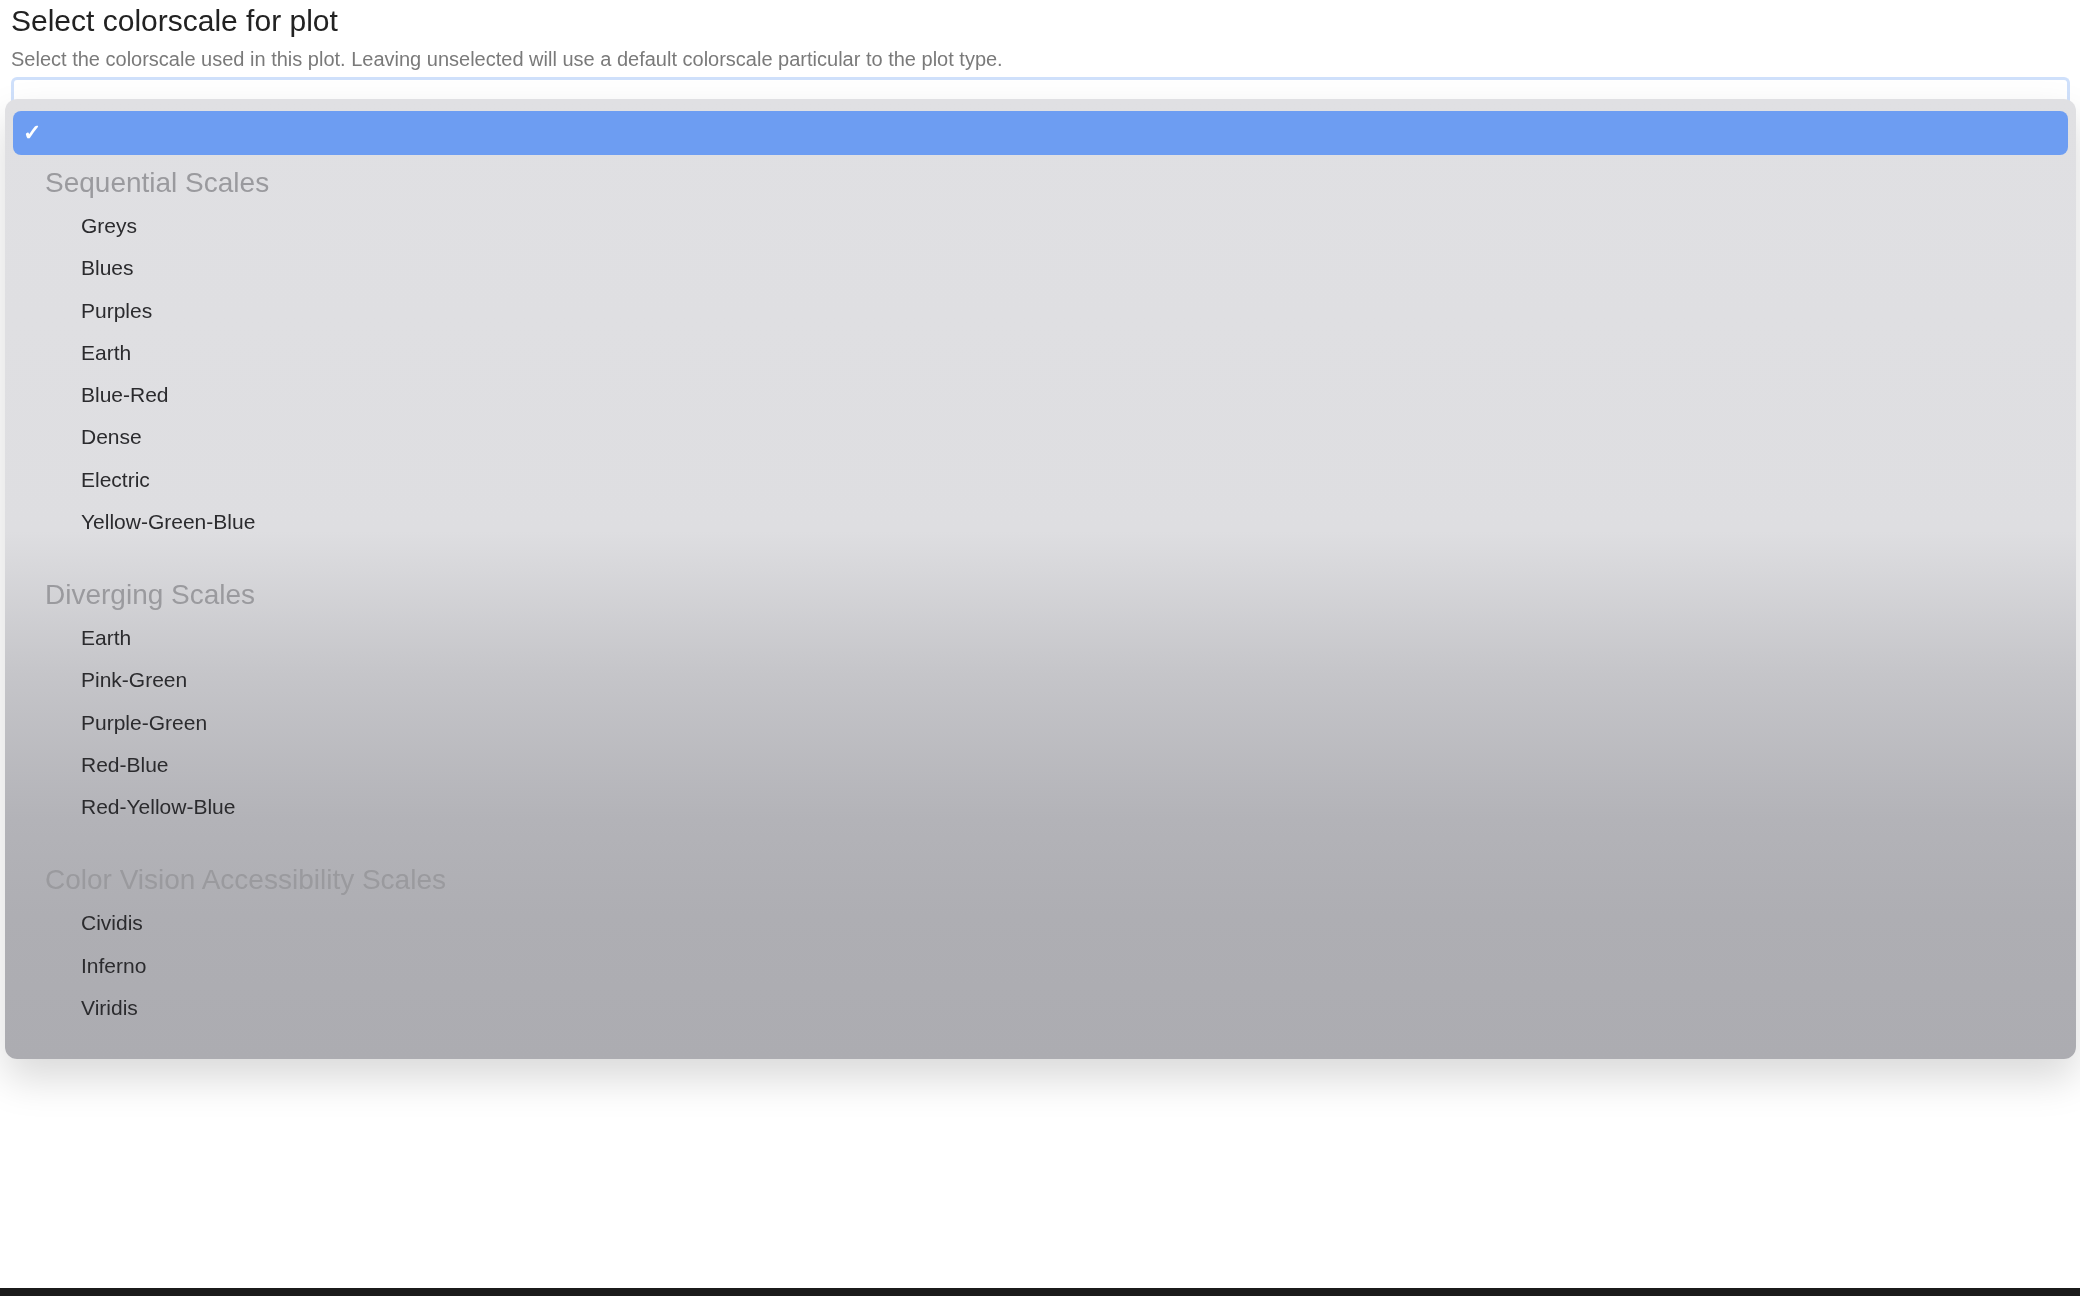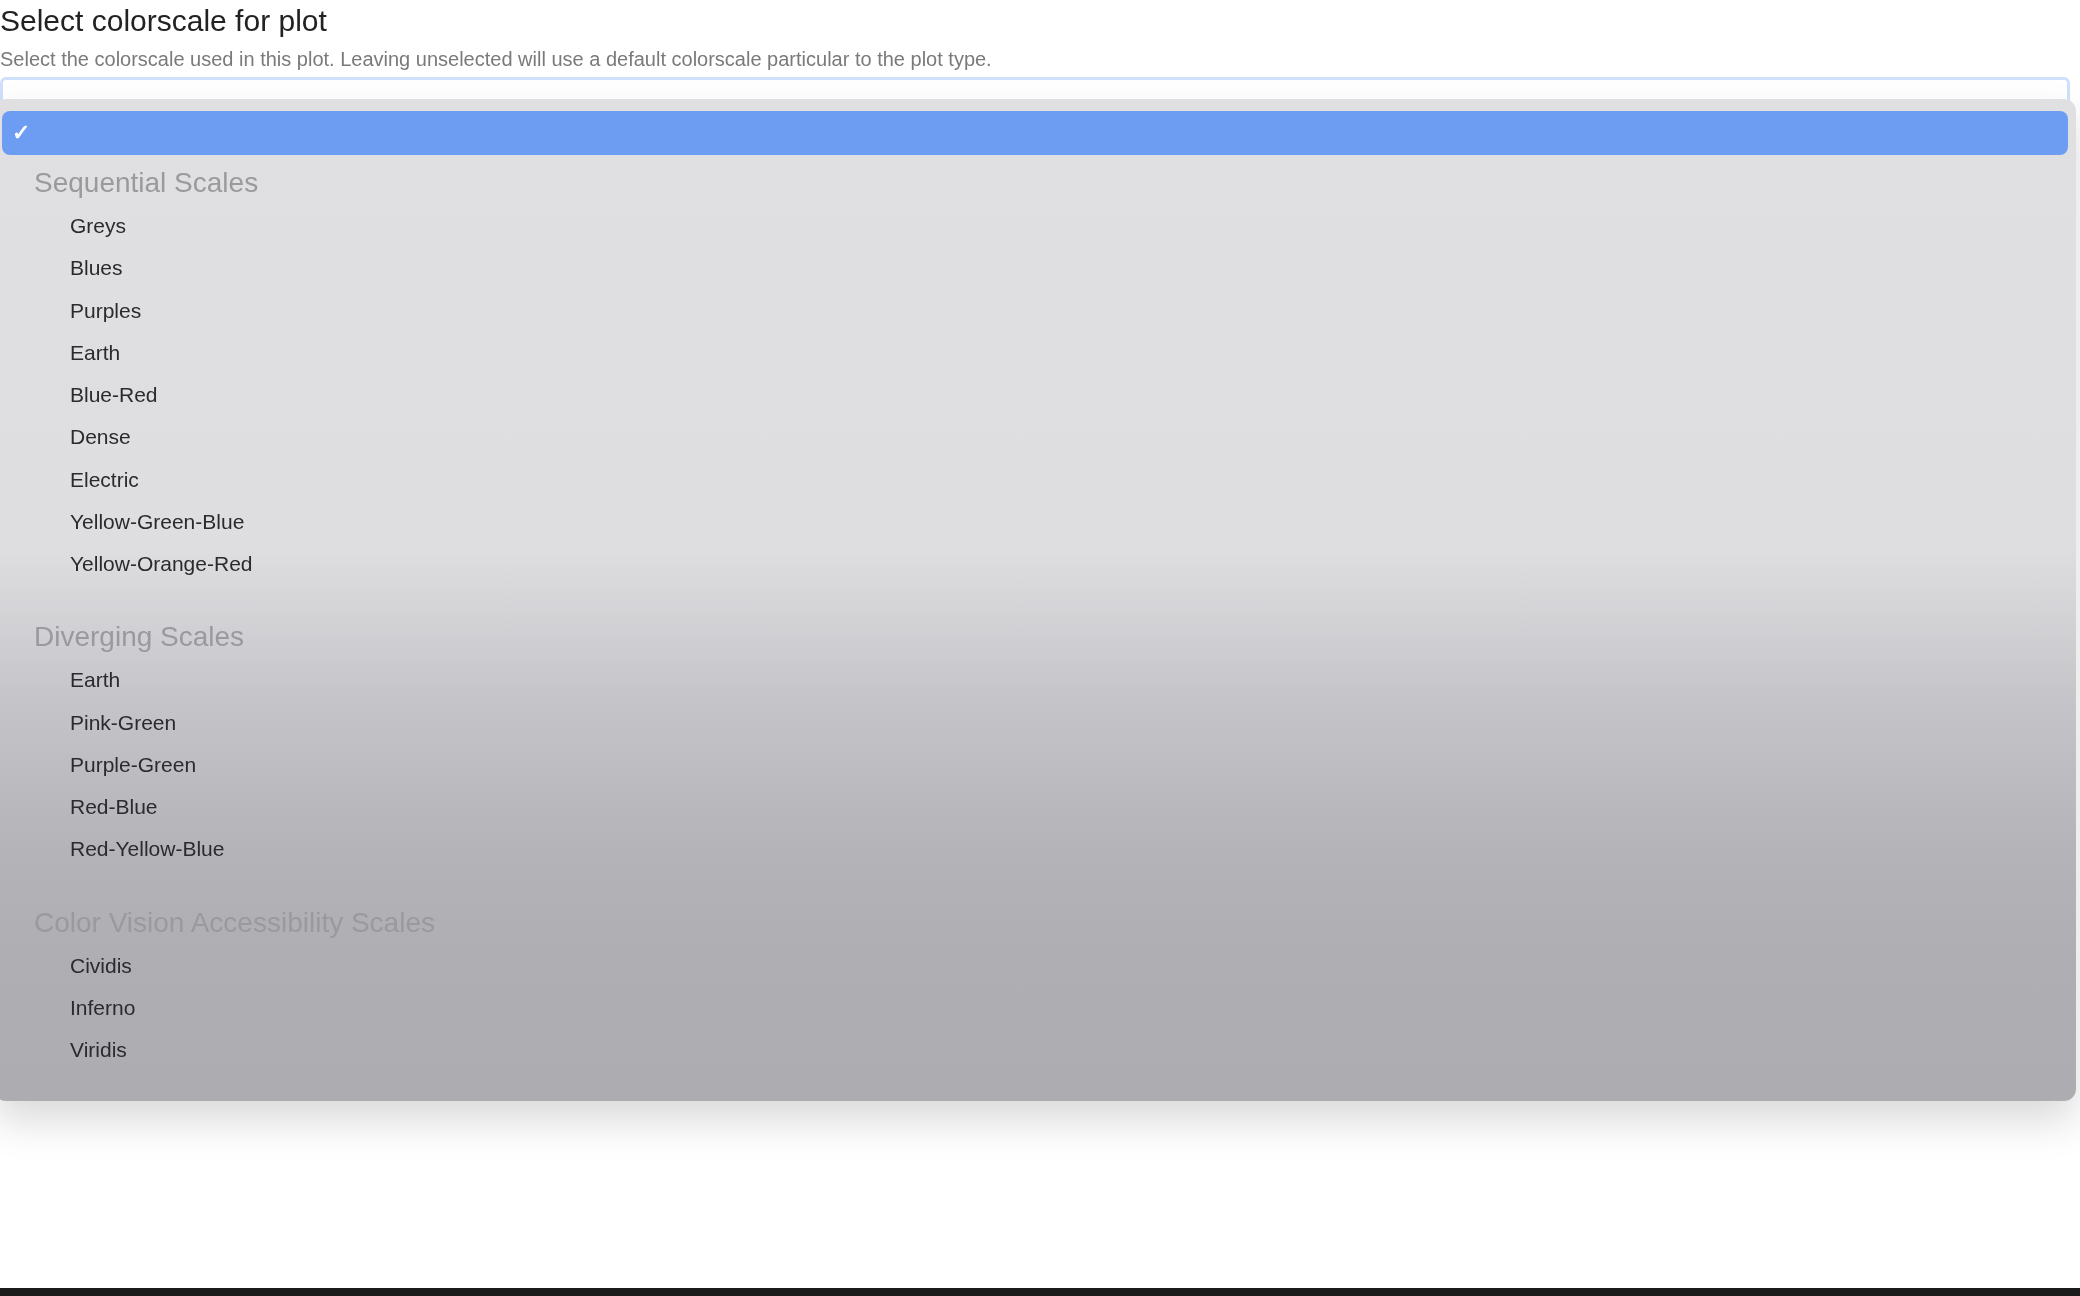--- a/index.html
+++ b/index.html
@@ -7,21 +7,21 @@
       width: 2080px;
       height: 1296px;
       font-family: -apple-system, BlinkMacSystemFont, "Segoe UI", Helvetica, Arial, sans-serif;
       background: #ffffff;
       overflow: hidden;
     }
     .container {
       width: 100%;
       height: 100%;
       background: #ffffff;
-      padding: 4px 10px 0 0;
+      padding: 4px 10px 0 11px;
     }
     .field-label {
       font-size: 30px;
       font-weight: 400;
       color: #222;
       margin-bottom: 10px;
     }
     .field-desc {
       font-size: 20px;
       color: #7a7a7a;
@@ -111,21 +111,20 @@
 
       <div class="group-label first">Sequential Scales</div>
       <div class="option">Greys</div>
       <div class="option">Blues</div>
       <div class="option">Purples</div>
       <div class="option">Earth</div>
       <div class="option">Blue-Red</div>
       <div class="option">Dense</div>
       <div class="option">Electric</div>
       <div class="option">Yellow-Green-Blue</div>
-      <div class="option">Yellow-Orange-Red</div>
 
       <div class="spacer"></div>
 
       <div class="group-label">Diverging Scales</div>
       <div class="option">Earth</div>
       <div class="option">Pink-Green</div>
       <div class="option">Purple-Green</div>
       <div class="option">Red-Blue</div>
       <div class="option">Red-Yellow-Blue</div>
 

